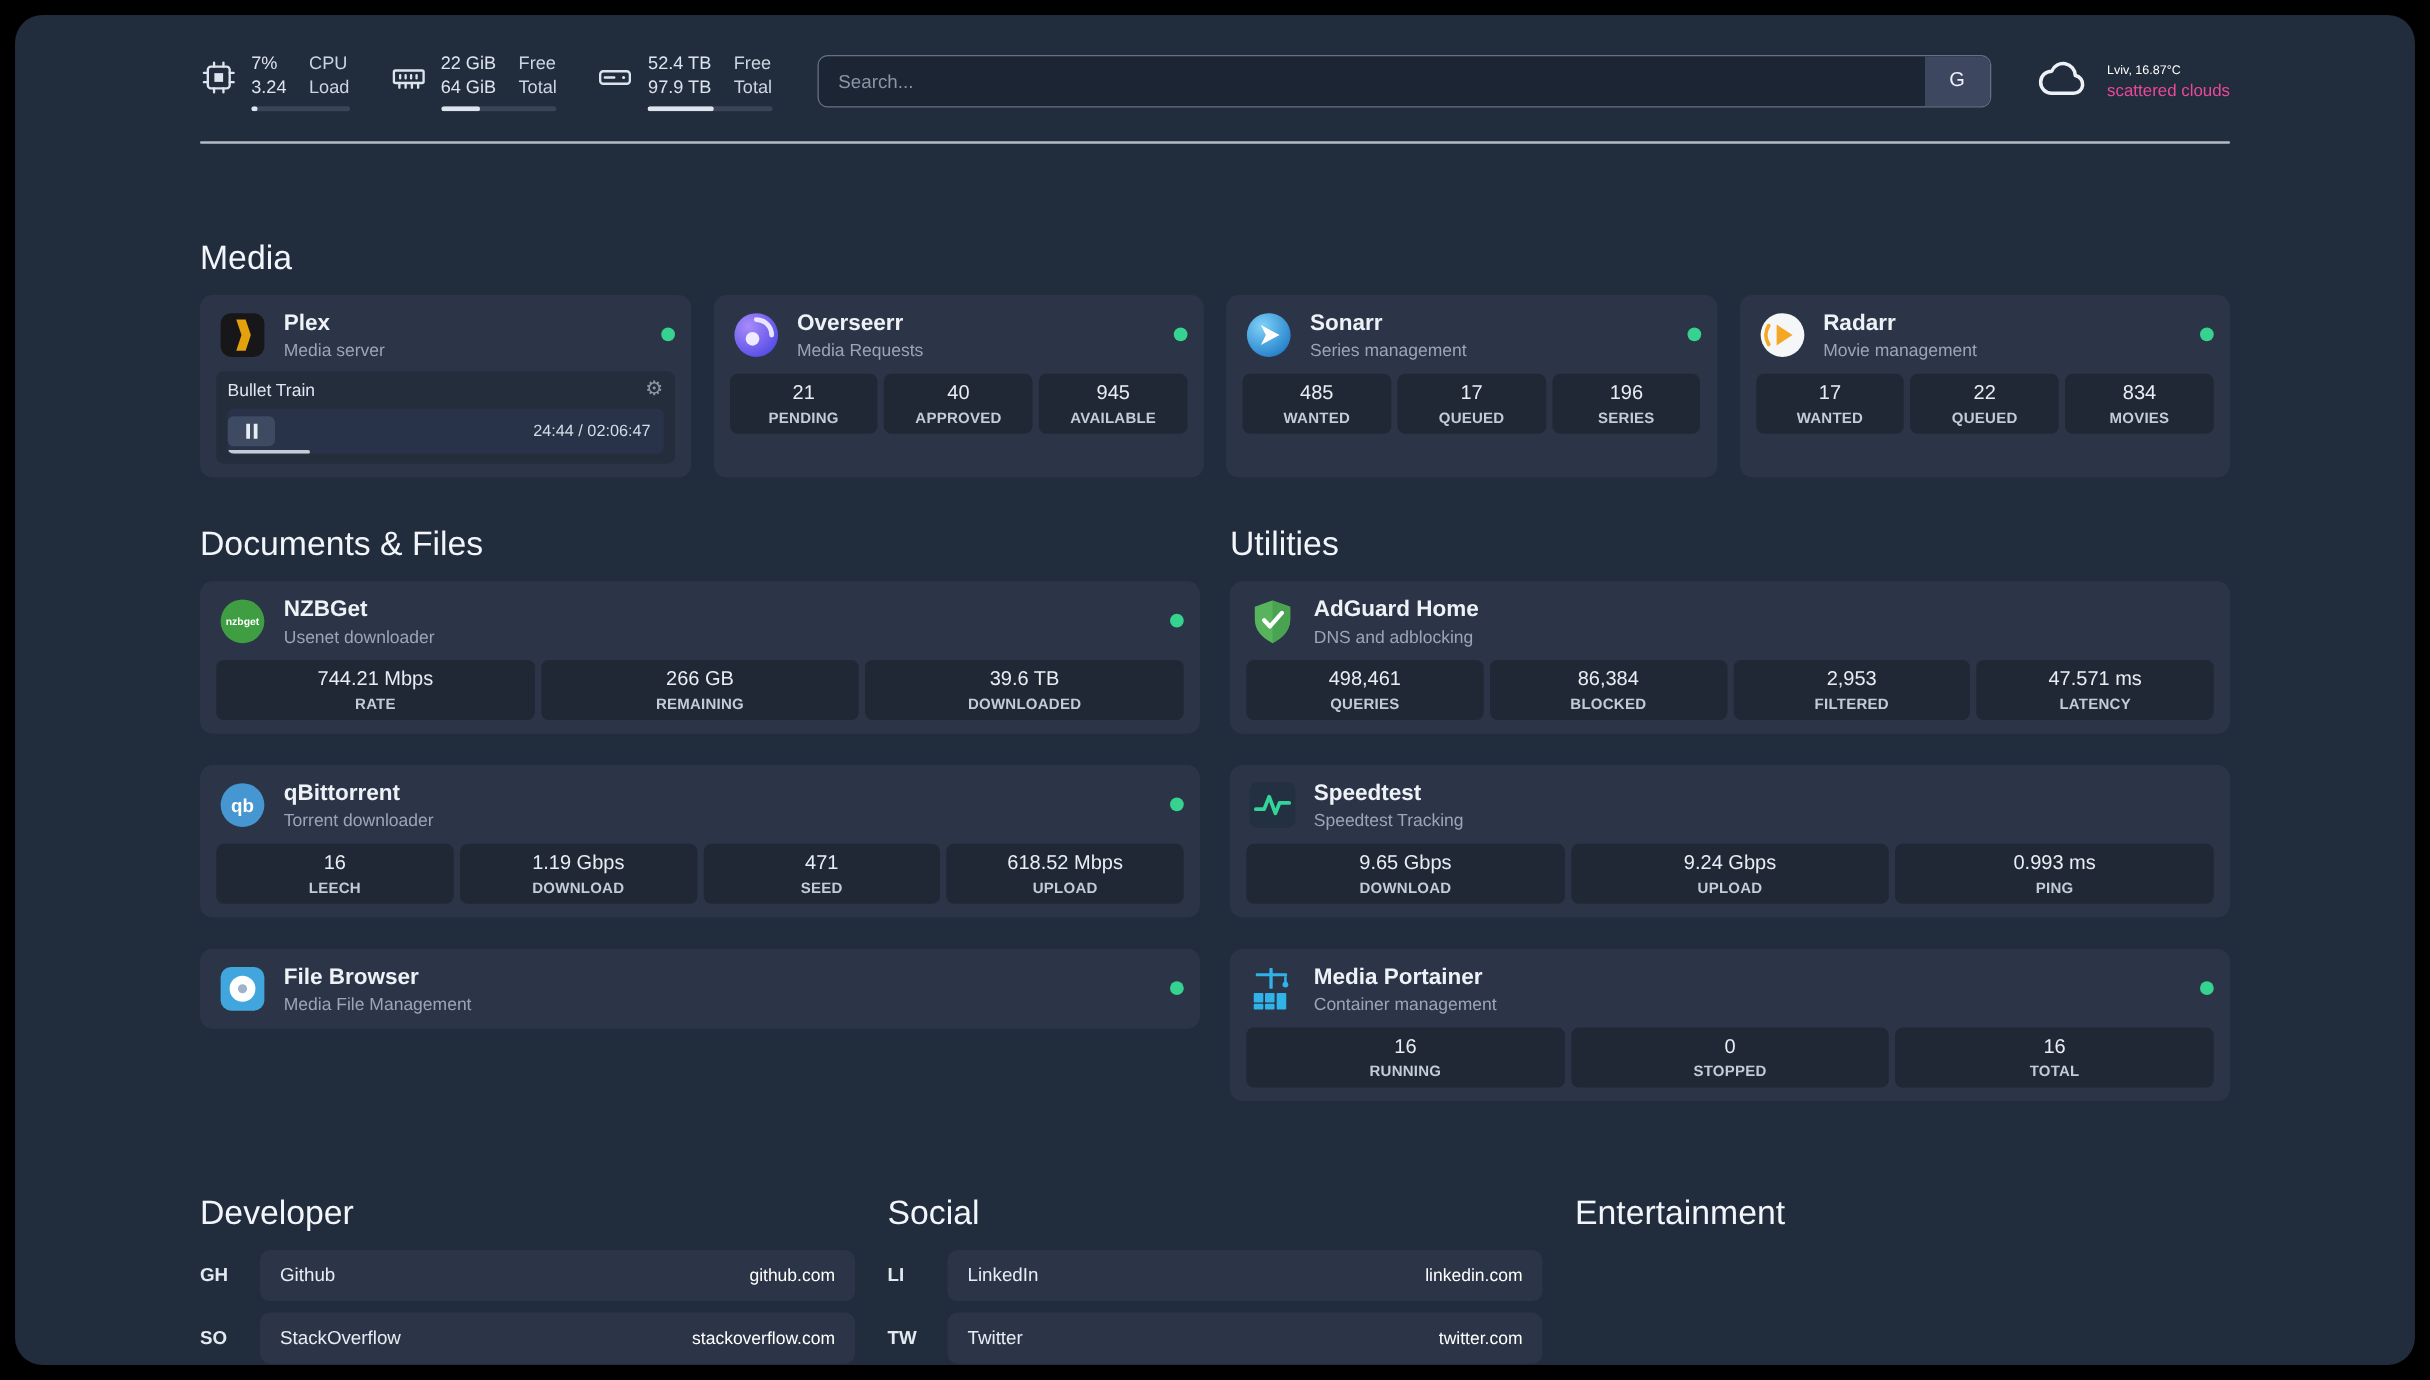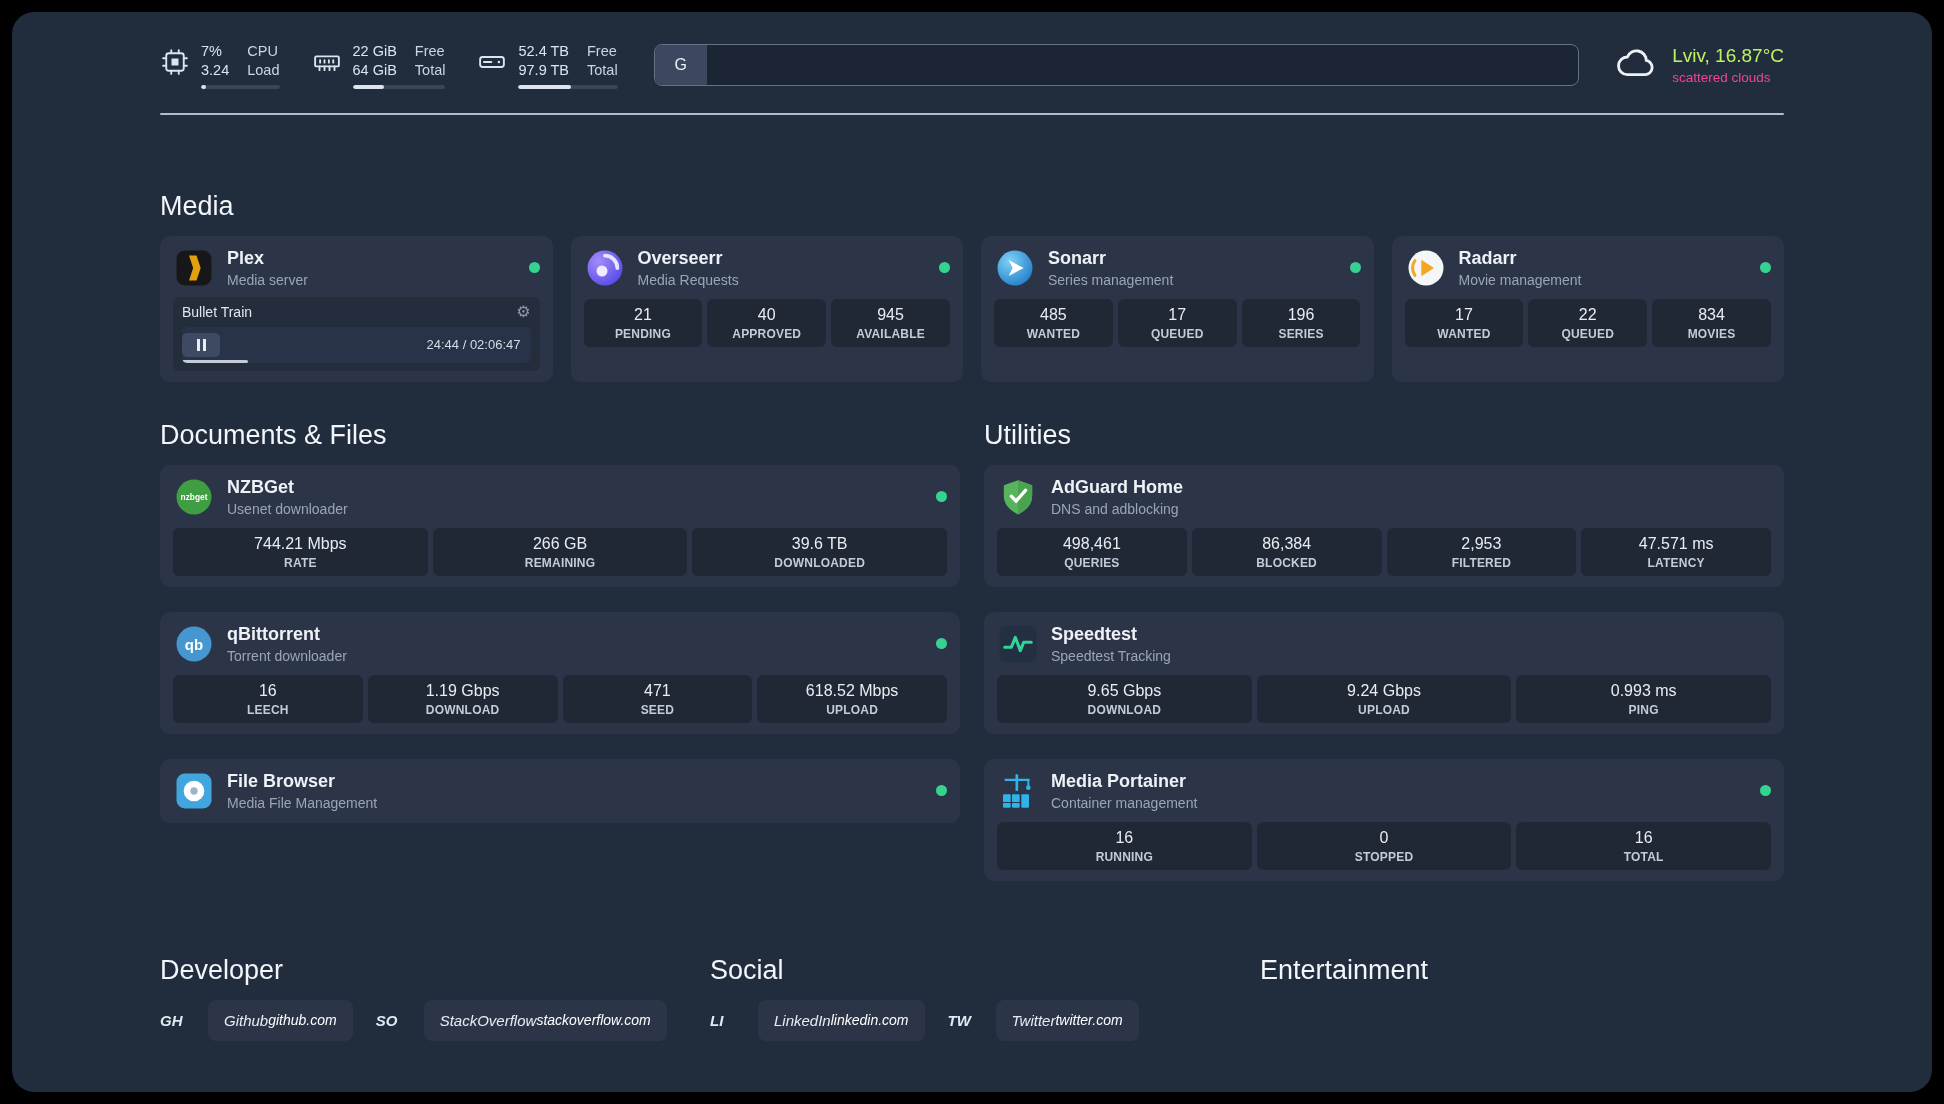--- a/index.html
+++ b/index.html
@@ -21,21 +21,21 @@
 
   .searchwrap { flex:1; margin:0 36px; display:flex; align-items:stretch; height:42px;
     background:#1c2534; border:1px solid #687183; border-radius:8px; overflow:hidden; }
   .search { flex:1; background:transparent; border:none; outline:none; color:#e8edf3;
     font-size:15px; padding:0 16px; font-family:inherit; }
   .search::placeholder { color:#8b95a5; }
   .search-provider { width:52px; background:#3d4860; display:flex; align-items:center;
     justify-content:center; color:#eef2f7; font-size:16px; cursor:pointer; }
 
   .weather { display:flex; gap:13px; align-items:center; }
-  .weather-line1 { font-size:19px; color:#bef264; }
+  .weather-line1 { font-size:10px; color:#ffffff; }
   .weather-line2 { font-size:13.5px; color:#ec4899; margin-top:3px; }
 
   .divider { width:1624px; margin:24px auto 0; height:2px; border-radius:1px;
     background:rgba(228,235,243,0.75); }
 
   
   .content { width:1624px; margin:0 auto; }
   .sec-title { margin:0 0 14px; font-size:27px; font-weight:500; color:#f2f5f9; }
   .sec-title.first { margin-top:76px; }
 
@@ -68,21 +68,21 @@
   .player-time { margin-left:auto; padding-right:10px; font-size:13px; color:#d5dce5; }
 
   
   .cols { display:flex; gap:24px; margin-top:38px; }
   .col { flex:1; min-width:0; }
   .col-stack { display:flex; flex-direction:column; gap:25px; }
 
   
   .bookmarks { margin-top:74px; display:flex; gap:26px; }
   .bm-group { flex:1; min-width:0; }
-  .bm-rows { display:flex; flex-direction:row; gap:23px;font-style:italic; }
+  .bm-rows { display:flex; flex-direction:column; gap:9px; }
   .bm-row { display:flex; align-items:center; }
   .bm-abbr { width:48px; font-size:15px; font-weight:600; color:#e3e9f0; flex:none; }
   .bm-pill { flex:1; height:41px; background:#2b3547; border-radius:8px; display:flex;
     align-items:center; padding:0 16px; cursor:pointer; min-width:0; }
   .bm-name { font-size:15px; color:#e8edf3; white-space:nowrap; }
   .bm-url { margin-left:auto; font-size:14px; color:#ffffff; white-space:nowrap; }
 </style>
 </head>
 <body>
 
@@ -162,20 +162,21 @@
             </div>
           </div>
           <div class="res-bar">
             <div class="res-fill" style="width: 53%;"></div>
           </div>
         </div>
       </div>
     </div>
 
     <div class="searchwrap">
+      <input class="search" type="text" placeholder="Search..." style="">
       <div class="search-provider">G</div>
     </div>
 
     <div class="weather">
       <span>
         <svg width="44" height="32" viewBox="0 0 24 18" fill="none" stroke="#eef2f7" stroke-width="1.6" stroke-linejoin="round" stroke-linecap="round">
           <path d="M6.5 15.5h10a4 4 0 0 0 .7-7.94A5.5 5.5 0 0 0 6.6 5.6 4.8 4.8 0 0 0 6.5 15.5z"></path>
         </svg>
       </span>
       <div class="weather-texts">

